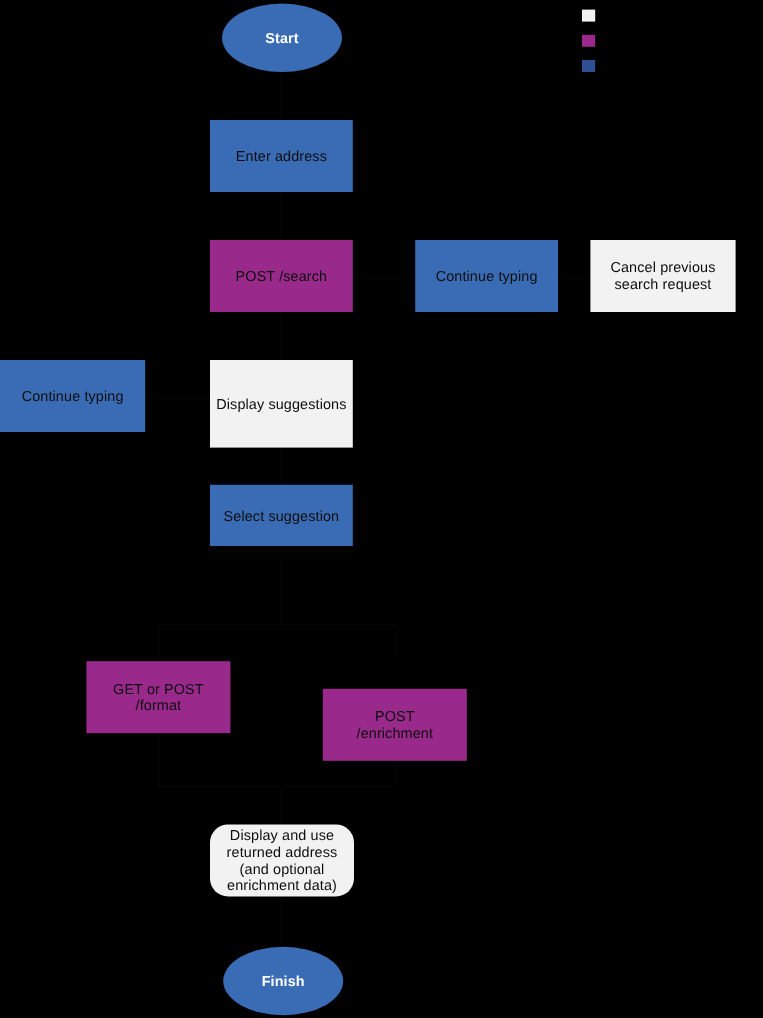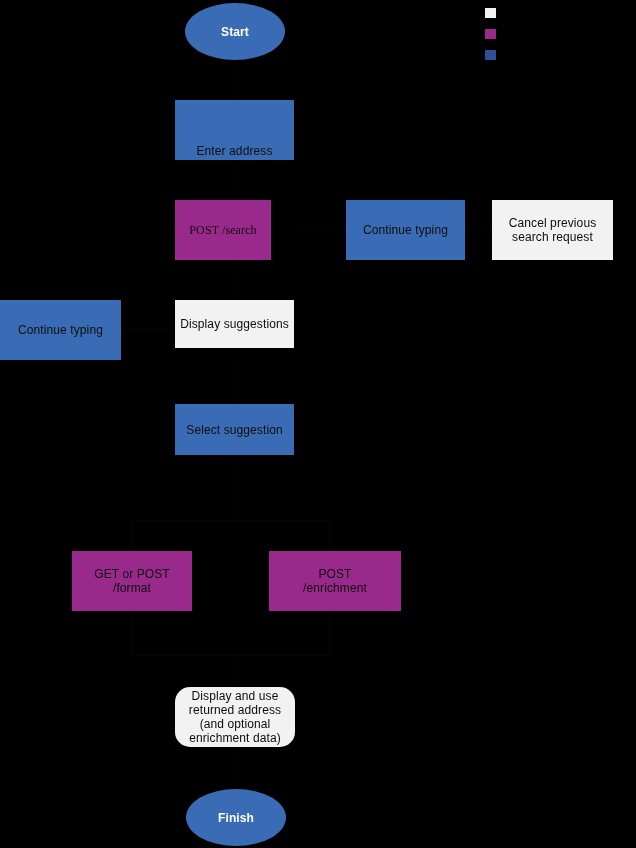--- a/index.html
+++ b/index.html
@@ -106,55 +106,55 @@
   <div class="conn conn-v" style="left:132px; top:611px; height:44px;"></div>
   <div class="conn conn-v" style="left:329px; top:611px; height:44px;"></div>
   <div class="conn conn-h" style="left:132px; top:655px; width:197px;"></div>
   <div class="conn conn-v" style="left:234px; top:655px; height:32px;"></div>
   <div class="conn conn-v" style="left:234px; top:747px; height:40px;"></div>
 
   <div class="node shape-ellipse fill-blue text-white" style="left:185px; top:3px; width:100px; height:57px;">
     <span class="label">Start</span>
   </div>
 
-  <div class="node shape-rect fill-blue text-dark" style="left:175px; top:100px; width:119px; height:60px;align-items:flex-end;">
+  <div class="node shape-rect fill-blue text-dark" style="left:175px; top:100px; width:119px; height:60px;">
     <span class="label">Enter address</span>
   </div>
 
-  <div class="node shape-rect fill-purple text-dark" style="left:175px; top:200px; width:96px; height:60px;font-family:Liberation Serif, serif;">
+  <div class="node shape-rect fill-purple text-dark" style="left:175px; top:200px; width:119px; height:60px;">
     <span class="label">POST /search</span>
   </div>
 
   <div class="node shape-rect fill-blue text-dark" style="left:346px; top:200px; width:119px; height:60px;">
     <span class="label">Continue typing</span>
   </div>
 
   <div class="node shape-rect fill-light text-dark" style="left:492px; top:200px; width:121px; height:60px;">
     <span class="label">Cancel previous
 search request</span>
   </div>
 
   <div class="node shape-rect fill-blue text-dark" style="left:0px; top:300px; width:121px; height:60px;">
     <span class="label">Continue typing</span>
   </div>
 
-  <div class="node shape-rect fill-light text-dark" style="left:175px; top:300px; width:119px; height:48px;">
+  <div class="node shape-rect fill-light text-dark" style="left:175px; top:300px; width:119px; height:73px;">
     <span class="label">Display suggestions</span>
   </div>
 
   <div class="node shape-rect fill-blue text-dark" style="left:175px; top:404px; width:119px; height:51px;">
     <span class="label">Select suggestion</span>
   </div>
 
   <div class="node shape-rect fill-purple text-dark" style="left:72px; top:551px; width:120px; height:60px;text-align:center;">
     <span class="label">GET or POST
 /format</span>
   </div>
 
-  <div class="node shape-rect fill-purple text-dark" style="left:269px; top:551px; width:132px; height:60px;">
+  <div class="node shape-rect fill-purple text-dark" style="left:269px; top:574px; width:120px; height:60px;">
     <span class="label">POST
 /enrichment</span>
   </div>
 
   <div class="node shape-rect fill-light text-dark" style="left:175px; top:687px; width:120px; height:60px;border-radius:15px;">
     <span class="label">Display and use
 returned address
 (and optional
 enrichment data)</span>
   </div>

